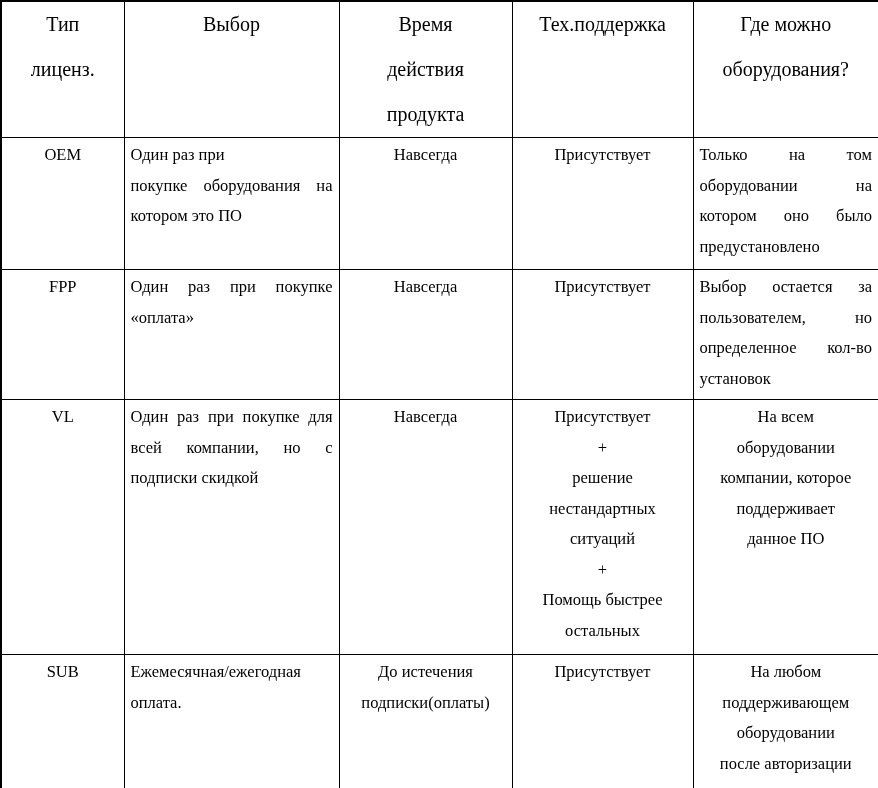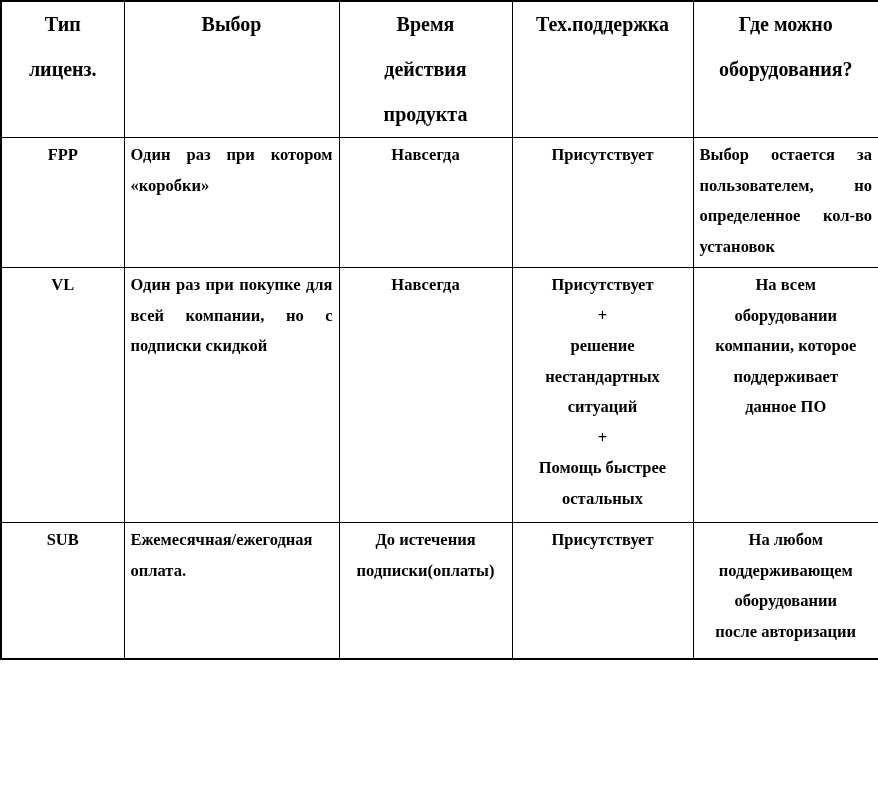--- a/index.html
+++ b/index.html
@@ -20,21 +20,21 @@
     font-family: "Liberation Serif", serif;
     color: #000000;
     background: #ffffff;
   }
   table.license-table th,
   table.license-table td {
     border: 1.5px solid #000000;
     vertical-align: top;
     white-space: pre-line;
     overflow: hidden;
-    font-weight: bold;
+    font-weight: normal;
   }
   table.license-table th {
     font-size: 20px;
     line-height: 45px;
     text-align: center;
     padding: 0 6px;
   }
   table.license-table td {
     font-size: 16.5px;
     line-height: 30.5px;
@@ -76,23 +76,31 @@
       <th>Выбор</th>
       <th>Время
 действия
 продукта</th>
       <th>Тех.поддержка</th>
       <th>Где можно
 оборудования?</th>
     </tr>
   </thead>
   <tbody>
+    <tr style="height:132px">
+      <td class="cell-type">OEM</td>
+      <td class="cell-justify">Один раз при
+покупке оборудования на котором это ПО</td>
+      <td class="cell-center">Навсегда</td>
+      <td class="cell-center">Присутствует</td>
+      <td class="cell-usage-justify">Только на том оборудовании на котором оно было предустановлено</td>
+    </tr>
     <tr style="height:130px">
       <td class="cell-type">FPP</td>
-      <td class="cell-justify">Один раз при котором «коробки»</td>
+      <td class="cell-justify">Один раз при покупке «оплата»</td>
       <td class="cell-center">Навсегда</td>
       <td class="cell-center">Присутствует</td>
       <td class="cell-usage-justify">Выбор остается за пользователем, но определенное кол-во установок</td>
     </tr>
     <tr style="height:255px">
       <td class="cell-type">VL</td>
       <td class="cell-justify">Один раз при покупке для всей компании, но с подписки скидкой</td>
       <td class="cell-center">Навсегда</td>
       <td class="cell-center">Присутствует
 +

